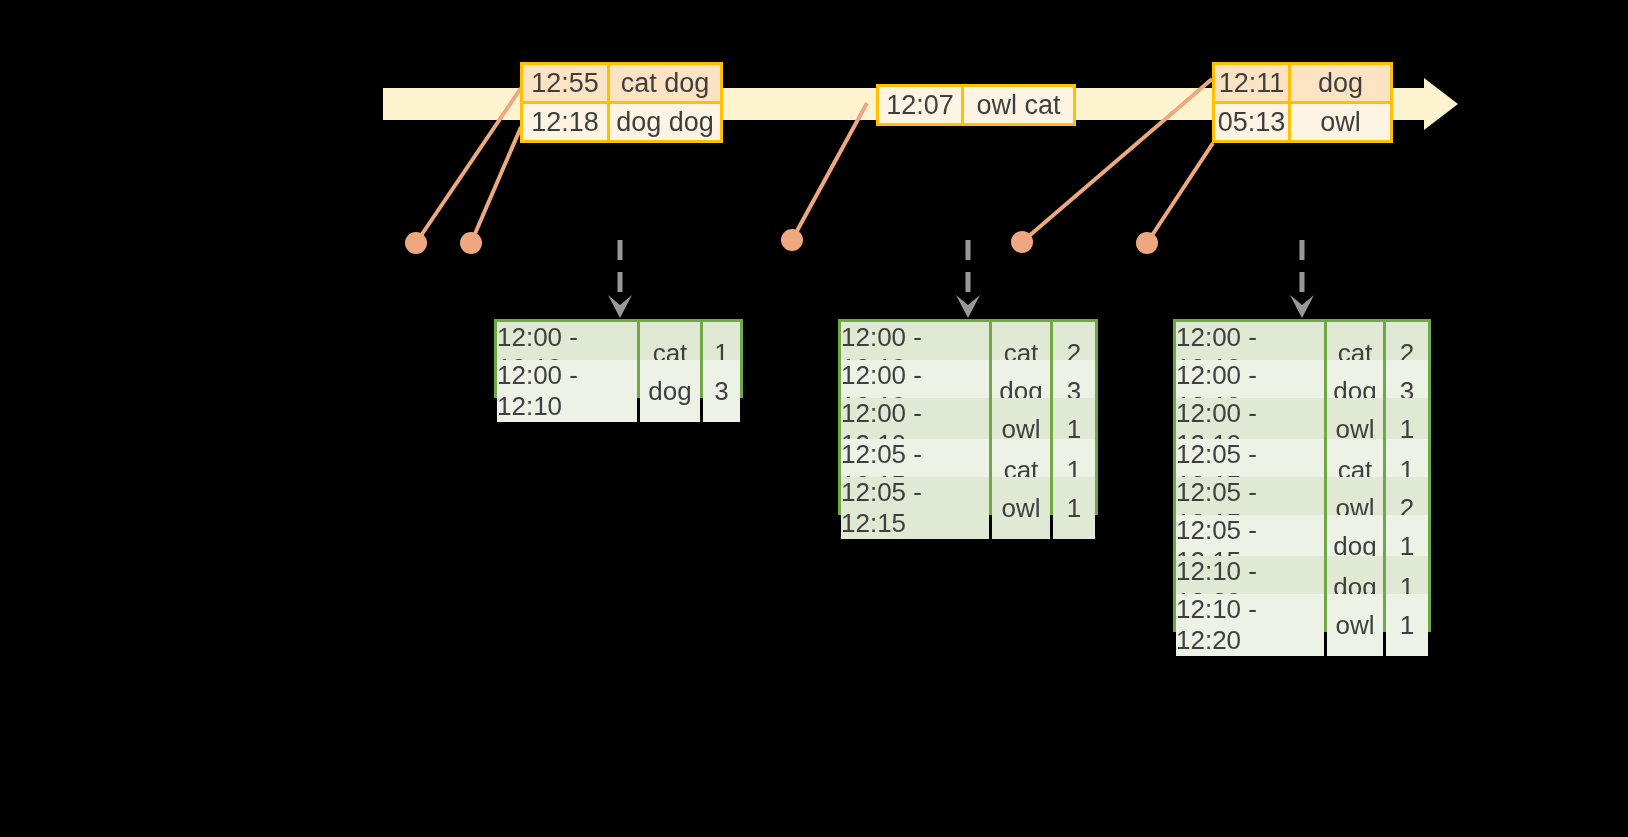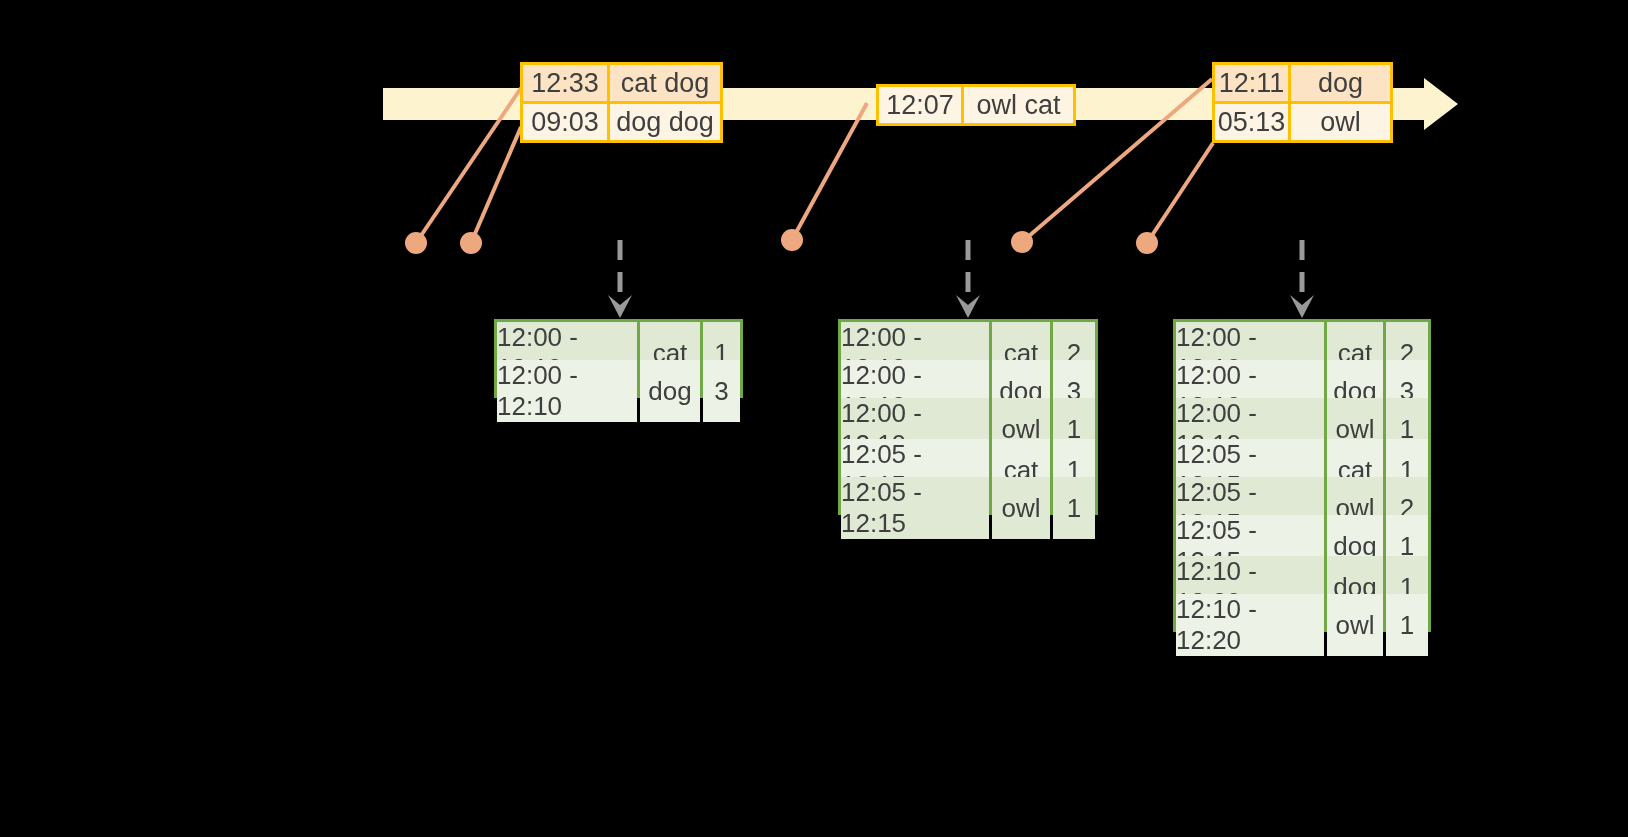--- a/index.html
+++ b/index.html
@@ -71,25 +71,25 @@
     </g>
     <g fill="#999999">
       <polygon points="608,295 620,305 632,295 620,318"></polygon>
       <polygon points="956,295 968,305 980,295 968,318"></polygon>
       <polygon points="1290,295 1302,305 1314,295 1302,318"></polygon>
     </g>
   </svg>
 
   <div id="etable1" class="etable">
     <div class="row">
-      <div class="cell fill-peach">12:33</div>
+      <div class="cell fill-peach">12:55</div>
       <div class="cell fill-peach">cat dog</div>
     </div>
     <div class="row">
-      <div class="cell fill-cream">09:03</div>
+      <div class="cell fill-cream">12:18</div>
       <div class="cell fill-cream">dog dog</div>
     </div>
   </div>
 
   <div id="etable2" class="etable">
     <div class="row">
       <div class="cell fill-cream">12:07</div>
       <div class="cell fill-cream">owl cat</div>
     </div>
   </div>

